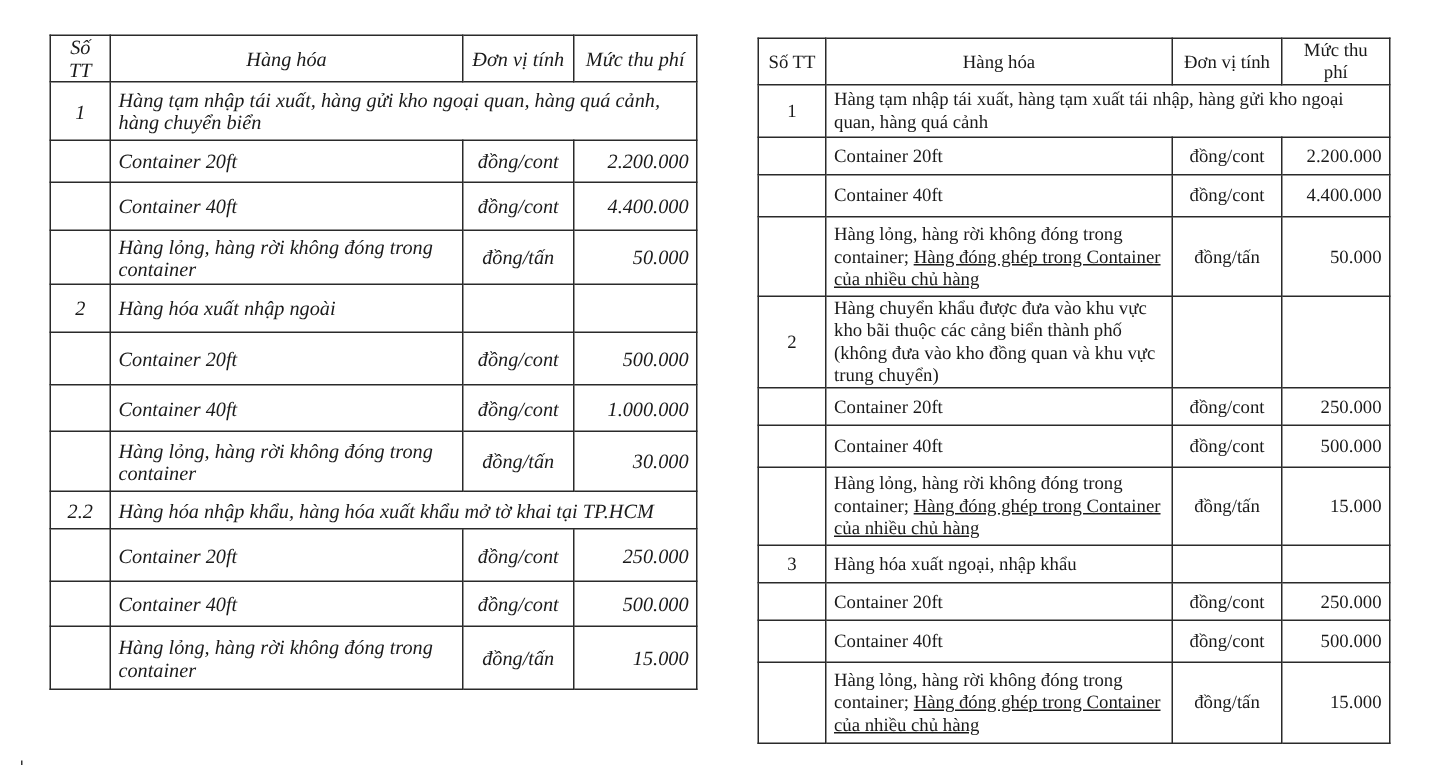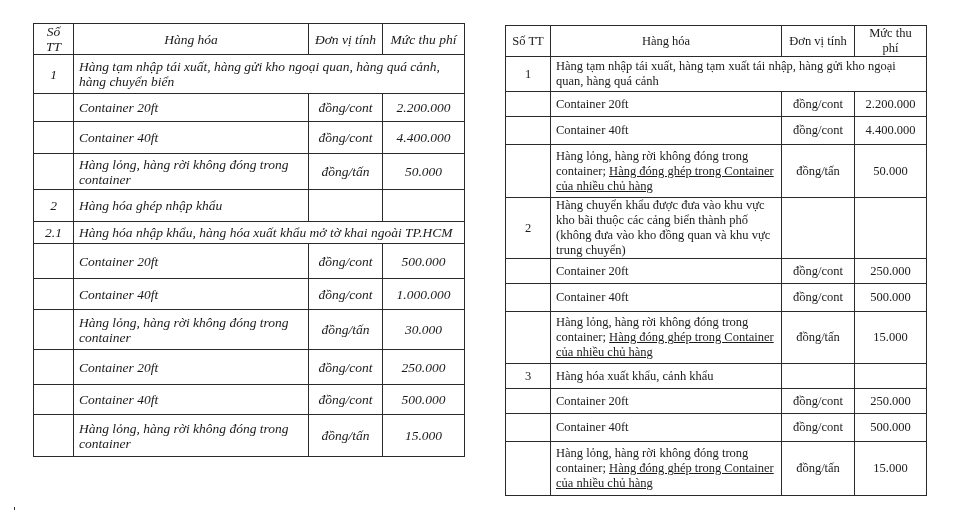--- a/index.html
+++ b/index.html
@@ -2,21 +2,21 @@
 <html><head>
 <meta charset="utf-8">
 <style>
   html, body { margin:0; padding:0; background:#ffffff; }
   body { width:958px; height:510px; position:relative; overflow:hidden; }
   table { position:absolute; border-collapse:collapse; table-layout:fixed; color:#1a1a1a; }
   td { border:1.3px solid #2a2a2a; padding:0 5px; vertical-align:middle; line-height:15px; overflow:hidden; }
   #tbl-left { left:33px; top:23px; width:431px; font-family:"Liberation Serif", serif; font-style:italic; font-size:13.5px; }
   #tbl-right { left:505px; top:25px; width:421px; font-family:"Liberation Serif", serif; font-size:12.5px; }
   .c { text-align:center; }
-  .r { text-align:center; }
+  .r { text-align:right; }
   .u { text-decoration:underline; }
   .mark { position:absolute; left:14px; top:507px; width:1px; height:3px; background:#333; }
 </style>
 </head>
 <body>
 
 <table id="tbl-left">
   <colgroup>
       <col style="width:40px">
       <col style="width:235px">
@@ -47,45 +47,45 @@
     <td class="r">4.400.000</td>
   </tr>
   <tr style="height:36px">
     <td></td>
     <td>Hàng lỏng, hàng rời không đóng trong container</td>
     <td class="c">đồng/tấn</td>
     <td class="r">50.000</td>
   </tr>
   <tr style="height:32px">
     <td class="c">2</td>
-    <td>Hàng hóa ghép nhập khẩu</td>
+    <td>Hàng hóa xuất nhập ngoài</td>
     <td></td>
     <td></td>
-  </tr>
-  <tr style="height:22px">
-    <td class="c">2.1</td>
-    <td colspan="3">Hàng hóa nhập khẩu, hàng hóa xuất khẩu mở tờ khai ngoài TP.HCM</td>
   </tr>
   <tr style="height:35px">
     <td></td>
     <td>Container 20ft</td>
     <td class="c">đồng/cont</td>
     <td class="r">500.000</td>
   </tr>
   <tr style="height:31px">
     <td></td>
     <td>Container 40ft</td>
     <td class="c">đồng/cont</td>
     <td class="r">1.000.000</td>
   </tr>
   <tr style="height:40px">
     <td></td>
     <td>Hàng lỏng, hàng rời không đóng trong container</td>
     <td class="c">đồng/tấn</td>
     <td class="r">30.000</td>
+  </tr>
+  <tr style="height:25px">
+    <td class="c">2.2</td>
+    <td colspan="3">Hàng hóa nhập khẩu, hàng hóa xuất khẩu mở tờ khai tại TP.HCM</td>
   </tr>
   <tr style="height:35px">
     <td></td>
     <td>Container 20ft</td>
     <td class="c">đồng/cont</td>
     <td class="r">250.000</td>
   </tr>
   <tr style="height:30px">
     <td></td>
     <td>Container 40ft</td>
@@ -156,21 +156,21 @@
     <td class="r">500.000</td>
   </tr>
   <tr style="height:52px">
     <td></td>
     <td><span>Hàng lỏng, hàng rời không đóng trong container;</span> <span class="u">Hàng đóng ghép trong Container của nhiều chủ hàng</span></td>
     <td class="c">đồng/tấn</td>
     <td class="r">15.000</td>
   </tr>
   <tr style="height:25px">
     <td class="c">3</td>
-    <td>Hàng hóa xuất khẩu, cảnh khẩu</td>
+    <td>Hàng hóa xuất ngoại, nhập khẩu</td>
     <td></td>
     <td></td>
   </tr>
   <tr style="height:25px">
     <td></td>
     <td>Container 20ft</td>
     <td class="c">đồng/cont</td>
     <td class="r">250.000</td>
   </tr>
   <tr style="height:28px">

